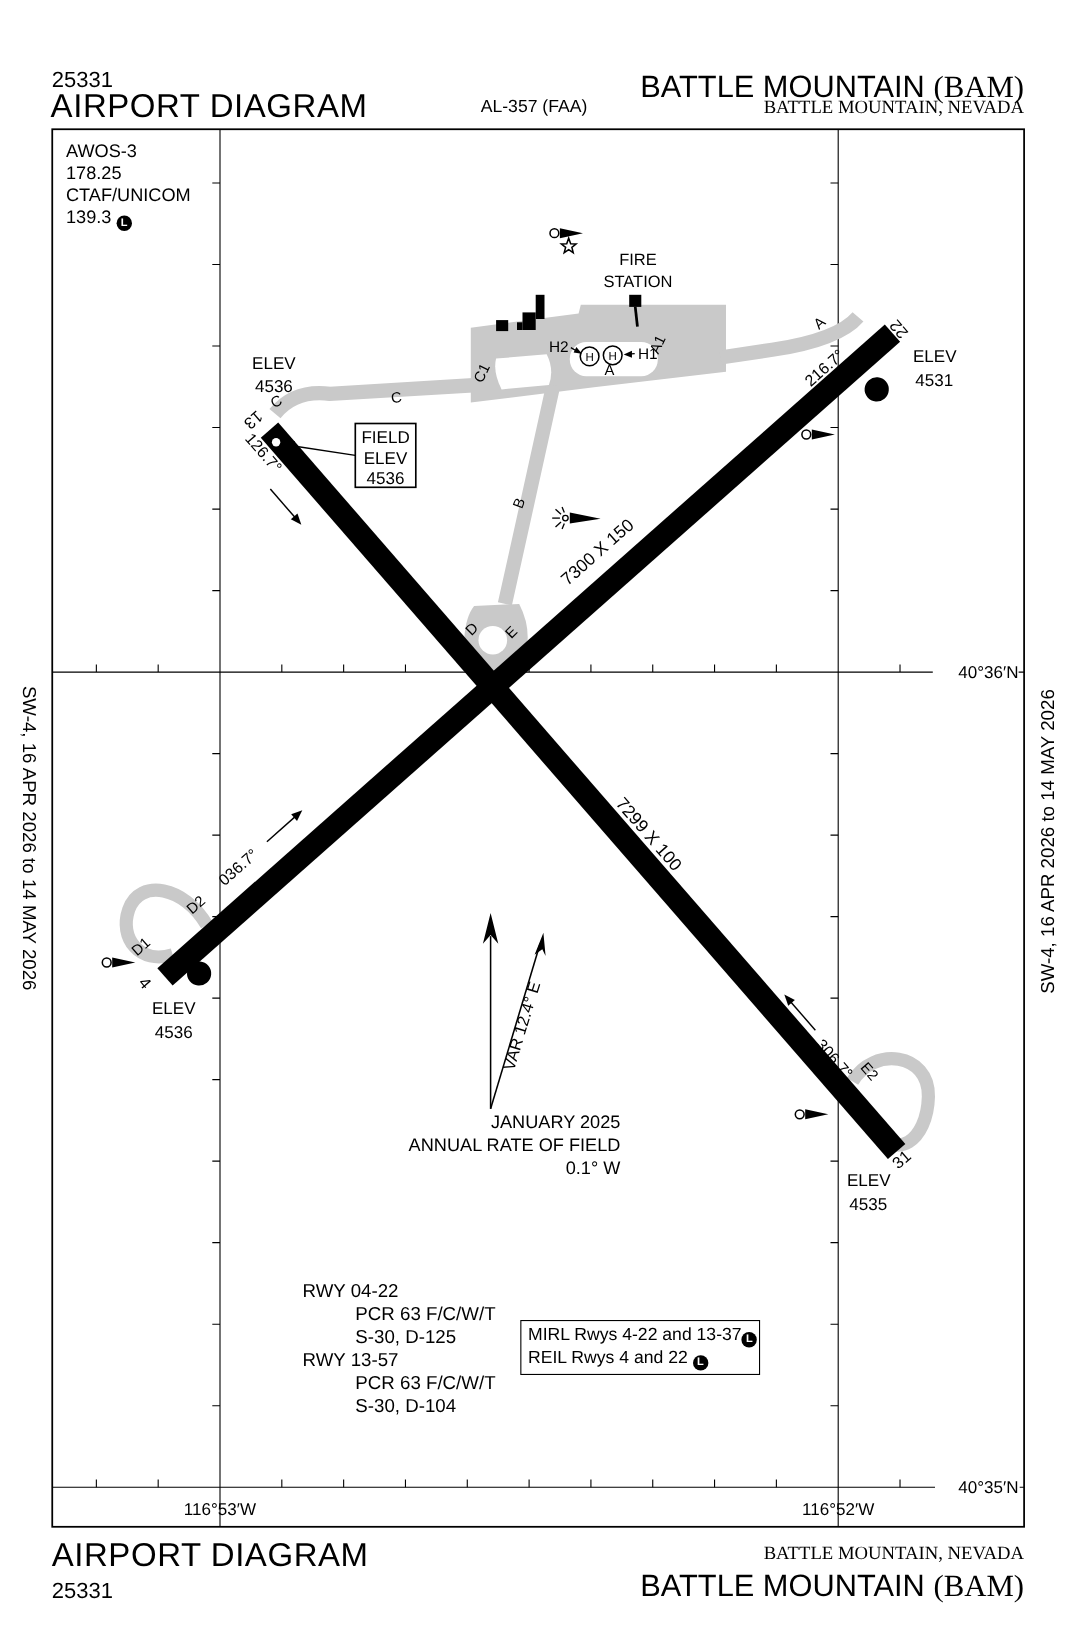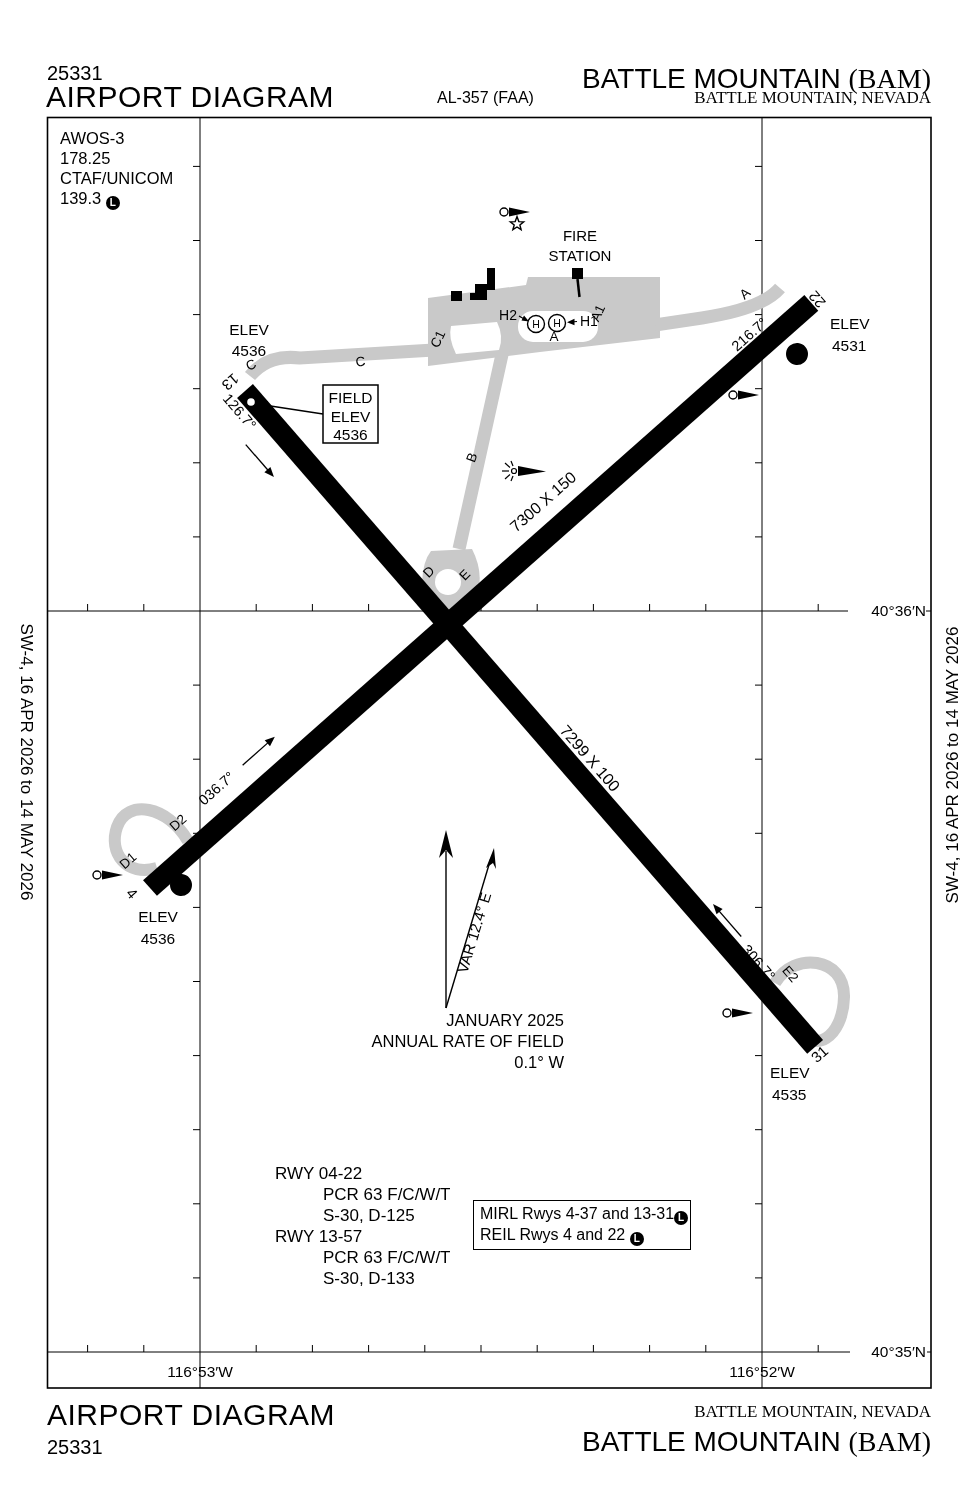--- a/index.html
+++ b/index.html
@@ -46,25 +46,25 @@
   <div>CTAF/UNICOM</div>
   <div><span>139.3</span> <span class="lc">L</span></div>
 </div>
 
 <div class="abs rwydata">
   <div>RWY 04-22</div>
   <div class="ind">PCR 63 F/C/W/T</div>
   <div class="ind">S-30, D-125</div>
   <div>RWY 13-57</div>
   <div class="ind">PCR 63 F/C/W/T</div>
-  <div class="ind">S-30, D-133</div>
+  <div class="ind">S-30, D-104</div>
 </div>
 
 <div class="abs mirlbox">
-  <div><span>MIRL Rwys 4-37 and 13-31</span><span class="lc">L</span></div>
+  <div><span>MIRL Rwys 4-22 and 13-37</span><span class="lc">L</span></div>
   <div><span>REIL Rwys 4 and 22 </span><span class="lc">L</span></div>
 </div>
 
 <div class="abs northblock">
   <div>JANUARY 2025</div>
   <div>ANNUAL RATE OF FIELD</div>
   <div>0.1° W</div>
 </div>
 
 <div class="abs rightcol apt-line2 ft1">BATTLE MOUNTAIN, NEVADA</div>

